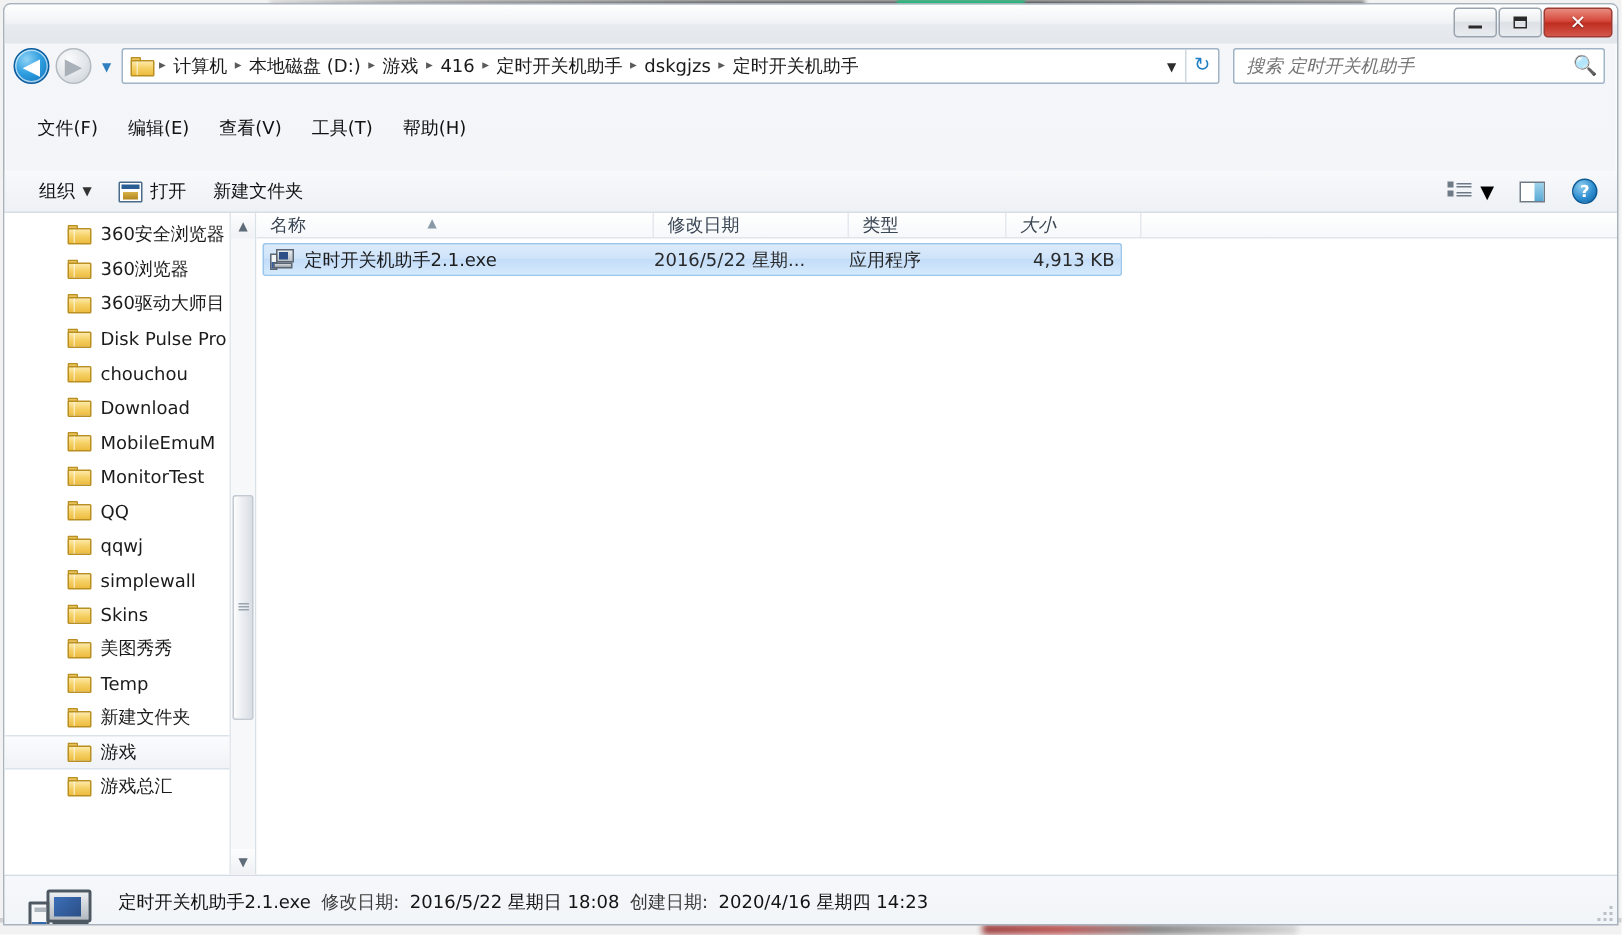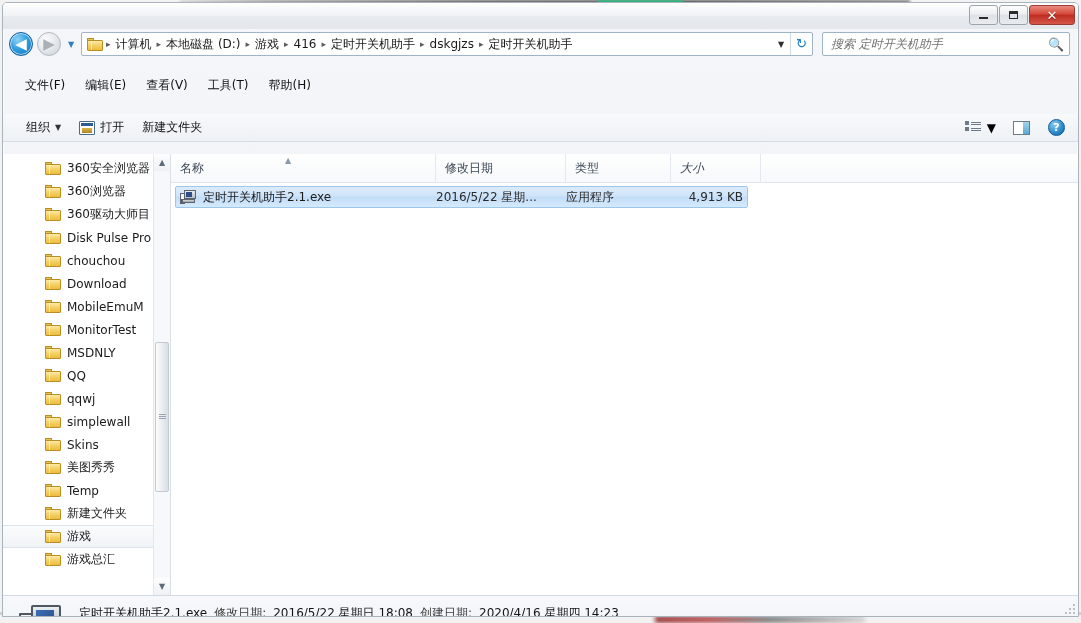--- a/index.html
+++ b/index.html
@@ -164,21 +164,21 @@
   }
   .help-glyph {
     width: 17px; height: 17px; border-radius: 50%;
     background: radial-gradient(circle at 35% 28%, #8ecdf0 0%, #2f8fd0 55%, #0e5f9f 100%);
     color: #ffffff; font-size: 11px; font-weight: bold;
     display: flex; align-items: center; justify-content: center;
     border: 1px solid #0d5a96;
   }
 
   
-  .body { display: flex; height: 441px; background: #ffffff; margin-top: 12px; }
+  .body { display: flex; height: 441px; background: #ffffff; }
   .navpane {
     width: 168px; flex: none; position: relative; background: #ffffff;
     border-right: 1px solid #d9e0e6;
     overflow: hidden;
   }
   .navlist { padding-top: 3px; }
   .navitem {
     display: flex; align-items: center; gap: 6px; height: 23px;
     padding-left: 42px; font-size: 12px; color: #1b1b1b; white-space: nowrap;
     position: relative;
@@ -224,21 +224,21 @@
     background: linear-gradient(to right,#fdfdfd 0%,#eaedf1 50%,#d9dee4 100%);
     border: 1px solid #c3cad2; border-radius: 2px;
     display: flex; align-items: center; justify-content: center;
   }
   .sb-grip { width: 7px; height: 6px; }
   .sb-grip i { display: block; height: 1px; background: #9aa5b0; margin-bottom: 1px; }
 
   
   .listpane { flex: 1 1 auto; position: relative; background: #ffffff; }
   .colhead {
-    display: flex; height: 29px; align-items: stretch;
+    display: flex; height: 17px; align-items: stretch;
     background: linear-gradient(to bottom,#ffffff 0%,#f6f8fa 100%);
     border-bottom: 1px solid #dfe5ea;
   }
   .col {
     display: flex; align-items: center; padding-left: 9px;
     font-size: 12px; color: #3b4754;
     border-right: 1px solid #e3e9ee; position: relative;
   }
   .col .sortarrow {
     position: absolute; left: 50%; top: 2px; margin-left: -18px;
@@ -498,27 +498,20 @@
               <span class="tab"></span>
               <span class="body2"></span>
             </span>
             <span class="navlabel">MonitorTest</span>
           </div>
         <div class="navitem">
             <span class="folder">
               <span class="tab"></span>
               <span class="body2"></span>
             </span>
-            <span class="navlabel">MSDNLY</span>
-          </div>
-        <div class="navitem">
-            <span class="folder">
-              <span class="tab"></span>
-              <span class="body2"></span>
-            </span>
             <span class="navlabel">QQ</span>
           </div>
         <div class="navitem">
             <span class="folder">
               <span class="tab"></span>
               <span class="body2"></span>
             </span>
             <span class="navlabel">qqwj</span>
           </div>
         <div class="navitem">

